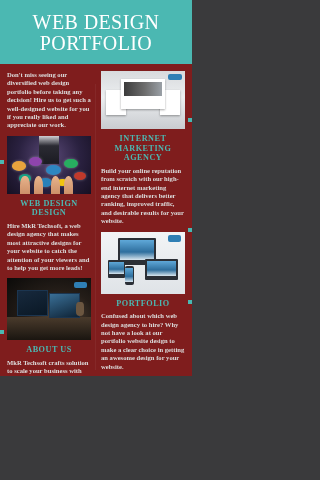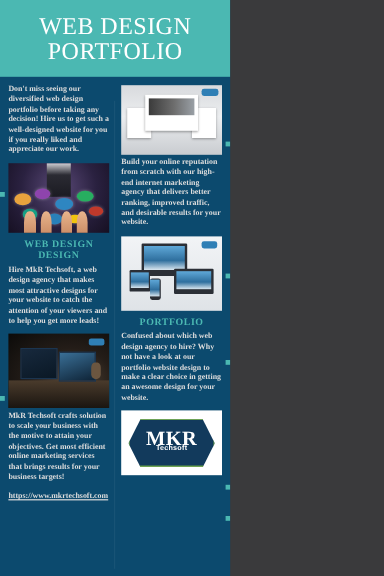--- a/index.html
+++ b/index.html
@@ -9,22 +9,22 @@
   body {
     width: 192px;
     height: 480px;
     overflow: hidden;
     background: #3a3a3c;
     font-family: "Liberation Sans", sans-serif;
   }
   .poster {
     position: relative;
     width: 192px;
-    height: 480px;
-    background: #0c4a6e;
+    height: 376px;
+    background: #7f1d1d;
     overflow: hidden;
   }
 
   
   .header {
     background: #4bb8b2;
     padding: 12px 6px 10px 6px;
     text-align: center;
   }
   .header h1 {
@@ -276,39 +276,44 @@
       <p class="para">Hire MkR Techsoft, a web design agency that makes most attractive designs for your website to catch the attention of your viewers and to help you get more leads!</p>
 
       <div class="shot tall mk-desk">
         <span class="desk"></span>
         <span class="scr m1"></span>
         <span class="scr m2"></span>
         <span class="lamp"></span>
         <span class="badge"></span>
       </div>
 
+      <div class="sec-title">ABOUT US</div>
 
       <p class="para">MkR Techsoft crafts solution to scale your business with the motive to attain your objectives. Get most efficient online marketing services that brings results for your business targets!</p>
 
       <p class="para" style="margin-top:8px;">
         <a class="link" href="#">https://www.mkrtechsoft.com</a>
       </p>
 
     </div>
 
     <div class="col col-right">
 
       <div class="shot mk-screens">
         <span class="scr s-l"></span>
         <span class="scr s-r"></span>
         <span class="scr s-main"></span>
         <span class="s-base"></span>
         <span class="badge"></span>
       </div>
 
+      <div class="sec-title">
+        <span>INTERNET</span><br>
+        <span>MARKETING AGENCY</span>
+      </div>
 
       <p class="para">Build your online reputation from scratch with our high-end internet marketing agency that delivers better ranking, improved traffic, and desirable results for your website.</p>
 
       <div class="shot tall mk-devices">
         <span class="dv mon">
             <i></i>
           </span>
         <span class="dv tab">
             <i></i>
           </span>

